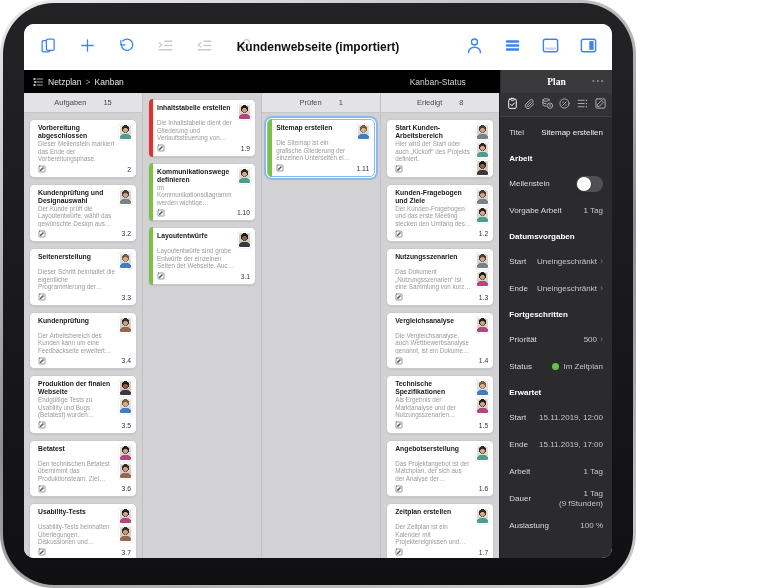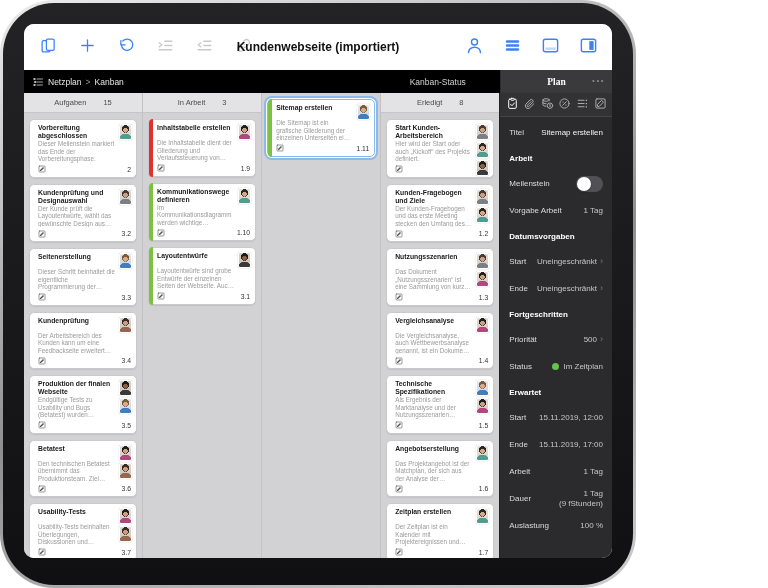--- a/index.html
+++ b/index.html
@@ -301,24 +301,20 @@
         <span class="card-badge">3.7</span>
       </div>
       <div class="av-stack">
                     <span class="avatar av4"></span>
                     <span class="avatar av5"></span>
                   </div>
     </div>
               </div>
      </div>
             <div class="kcol">
-       <div class="kcol-head">
-         <span>In Arbeit</span>
-         <span>3</span>
-       </div>
        <div class="kcol-cards">
                 <div class="card bar-red ">
       <div class="card-title">Inhaltstabelle erstellen</div>
       <div class="card-desc">Die Inhaltstabelle dient der Gliederung und Verlaufssteuerung von Text- und Grafikinhalten für die…</div>
       <div class="card-foot">
         <span class="icon">
                       <svg viewBox="0 0 24 24" fill="none" stroke="currentColor" stroke-width="1.8" stroke-linecap="round" stroke-linejoin="round">
                         <rect x="3" y="3" width="18" height="18" rx="2"></rect>
                         <path d="M15 6l3 3L9 18H6v-3z" fill="currentColor" stroke="none"></path>
                       </svg>
@@ -357,20 +353,24 @@
                     </span>
         <span class="card-badge">3.1</span>
       </div>
       <div class="av-stack">
                     <span class="avatar av3"></span>
                   </div>
     </div>
               </div>
      </div>
             <div class="kcol">
+       <div class="kcol-head">
+         <span>Prüfen</span>
+         <span>1</span>
+       </div>
        <div class="kcol-cards">
                 <div class="card bar-green selected">
       <div class="card-title">Sitemap erstellen</div>
       <div class="card-desc">Die Sitemap ist ein grafische Gliederung der einzelnen Unterseiten einer kompletten Webseite und der…</div>
       <div class="card-foot">
         <span class="icon">
                       <svg viewBox="0 0 24 24" fill="none" stroke="currentColor" stroke-width="1.8" stroke-linecap="round" stroke-linejoin="round">
                         <rect x="3" y="3" width="18" height="18" rx="2"></rect>
                         <path d="M15 6l3 3L9 18H6v-3z" fill="currentColor" stroke="none"></path>
                       </svg>

